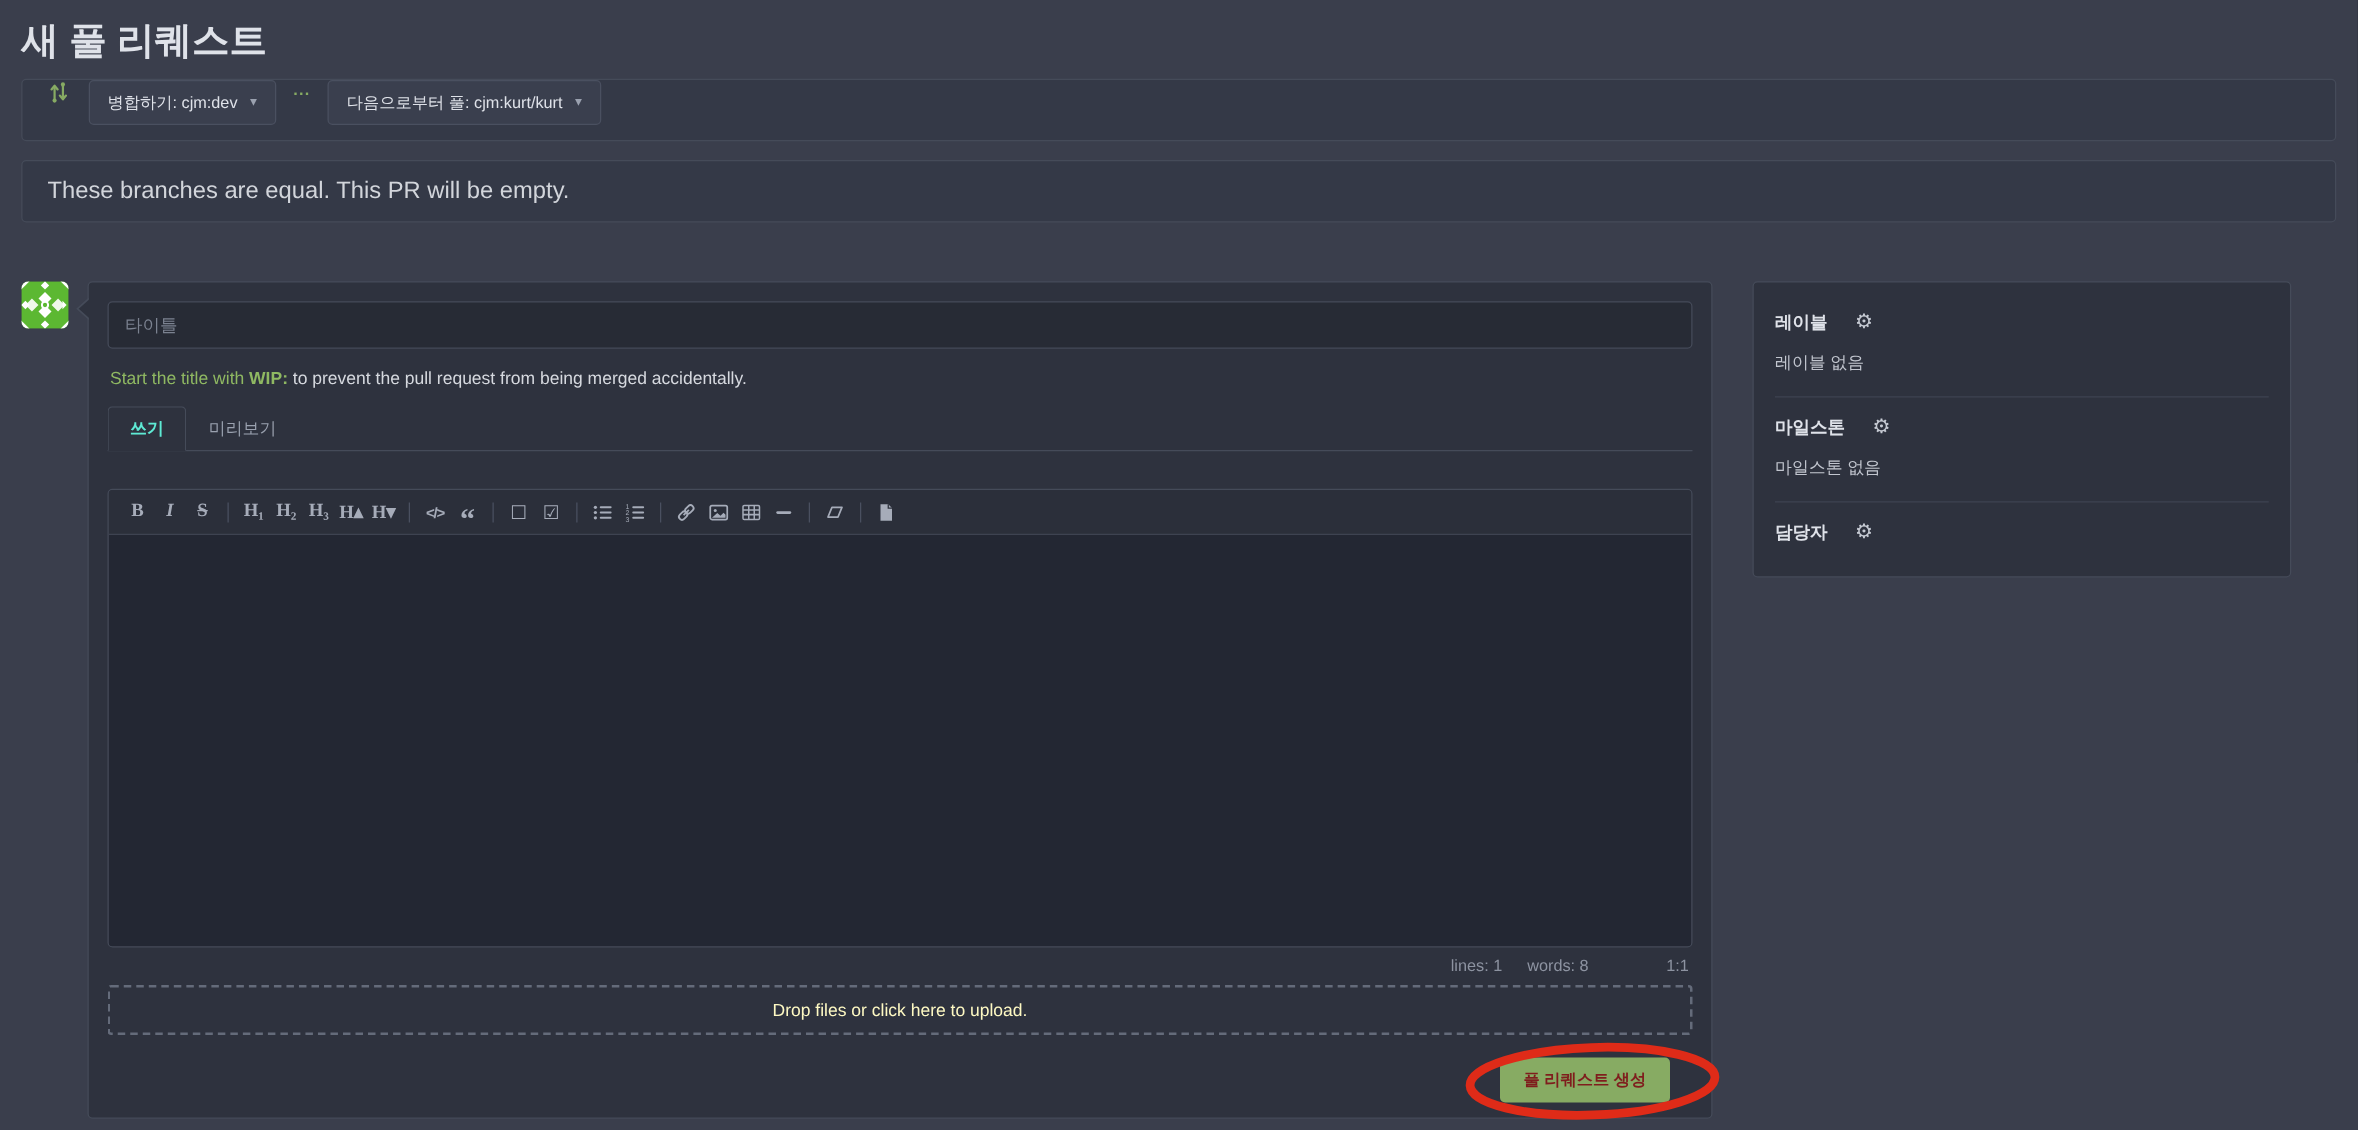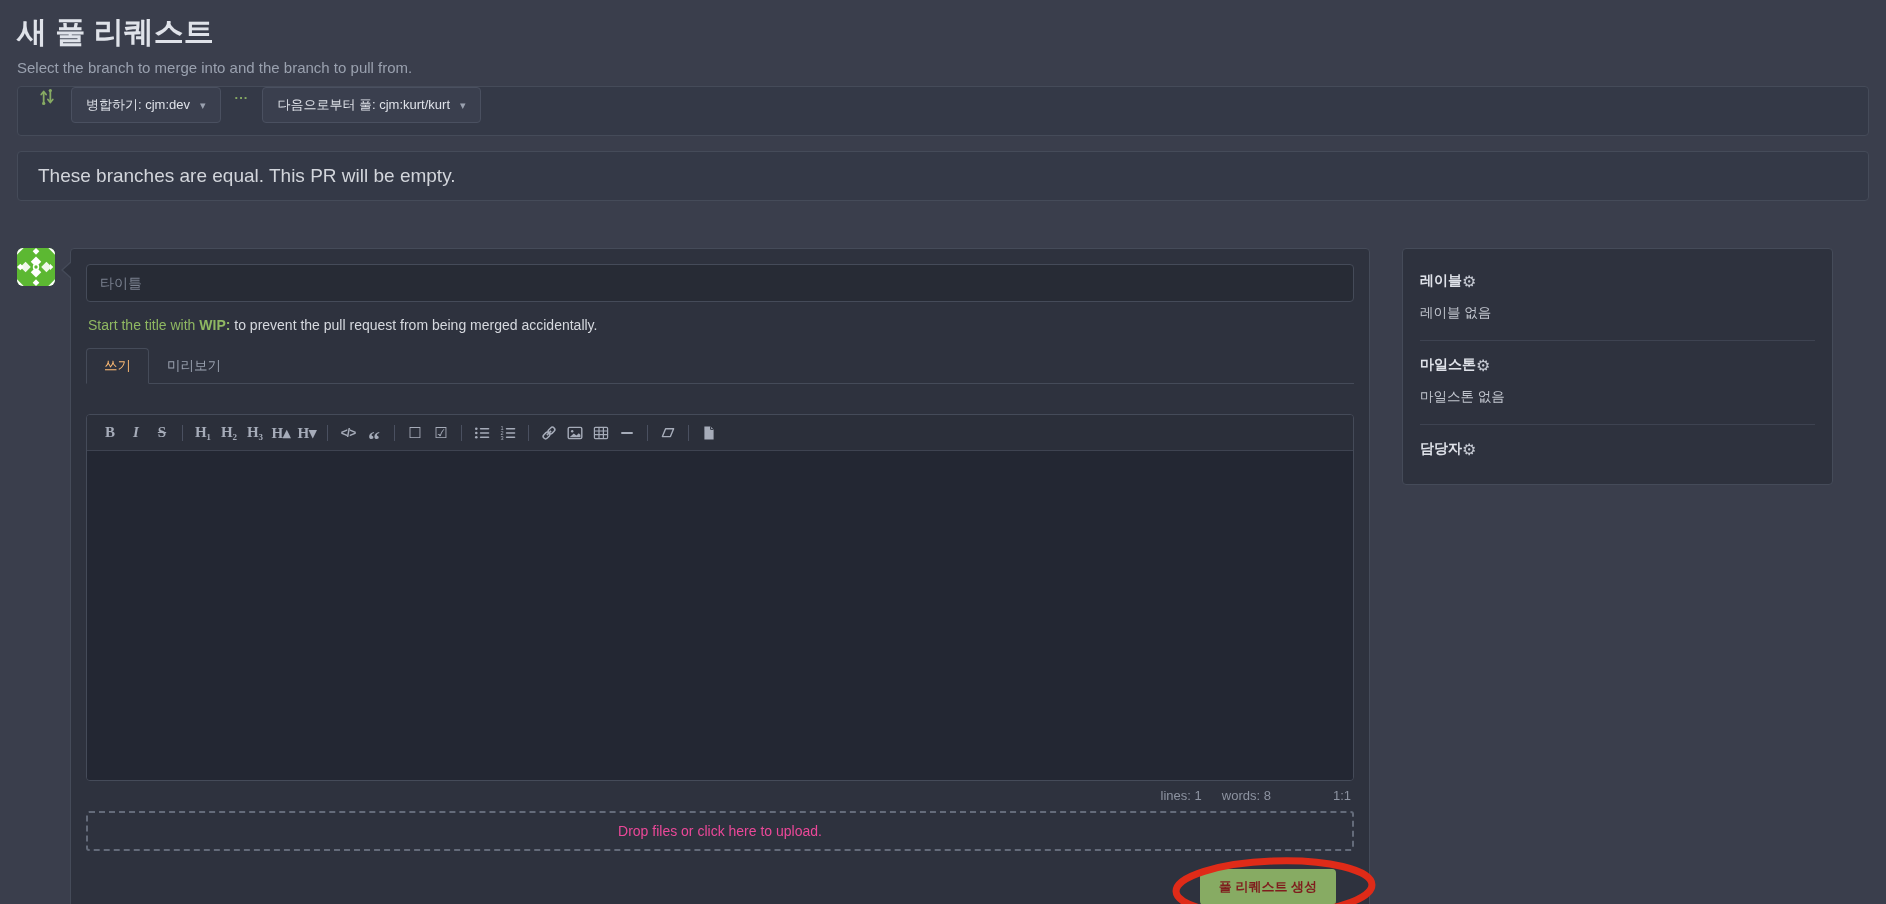--- a/index.html
+++ b/index.html
@@ -63,21 +63,21 @@
   .wip-strong{color:var(--green-text);font-weight:700}
   
   .tabs{display:flex;margin-top:15px;border-bottom:1px solid var(--border)}
   .tab{
     padding:8px 17px;font-size:13.5px;color:var(--text-muted);
     cursor:pointer;margin-bottom:-1px;border:1px solid transparent;
   }
   .tab.active{
     background:var(--panel-bg);border:1px solid var(--border);
     border-bottom-color:var(--panel-bg);border-radius:4px 4px 0 0;
-    color:#fdba74;font-weight:400;
+    color:#5eead4;font-weight:700;
   }
   
   .editor{margin-top:30px;border:1px solid var(--border);border-radius:4px;overflow:hidden}
   .md-toolbar{
     display:flex;align-items:center;padding:7px 10px;height:36px;
     background:var(--toolbar-bg);border-bottom:1px solid var(--border-soft);
   }
   .md-btn{
     min-width:26px;height:22px;display:inline-flex;align-items:center;justify-content:center;
     color:#a6acb9;font-size:14px;border-radius:3px;cursor:pointer;padding:0 3px;
@@ -96,21 +96,21 @@
     font-family:"DejaVu Sans Mono", monospace;font-size:14px;padding:10px 12px;
   }
   .editor-stats{
     display:flex;justify-content:flex-end;align-items:center;gap:20px;
     margin-top:7px;font-size:13px;color:#8d93a1;padding-right:3px;text-align:center;
   }
   .editor-stats .cursor-pos{margin-left:42px}
   .dropzone{
     margin-top:8px;height:40px;border:2px dashed #646b7a;border-radius:3px;
     display:flex;align-items:center;justify-content:center;
-    font-size:14px;color:#ec4899;cursor:pointer;
+    font-size:14px;color:#fef9c3;cursor:pointer;
   }
   .actions{
     margin-top:20px;height:31px;display:flex;justify-content:flex-end;align-items:center;
     position:relative;padding-right:18px;
   }
   .submit-btn{
     background:var(--accent-green);color:#7f1d1d;border:none;border-radius:4px;
     font-size:13px;font-weight:600;padding:9px 19px;cursor:pointer;
     font-family:"Liberation Sans", sans-serif;
   }
@@ -118,30 +118,29 @@
     position:absolute;top:-17px;right:-32px;width:224px;height:68px;
     pointer-events:none;overflow:visible;
   }
   
   .meta-sidebar{
     margin-left:32px;width:431px;background:var(--panel-bg);
     border:1px solid var(--border);border-radius:4px;padding:8px 17px;
   }
   .meta-section{padding:15px 0 18px 0;border-bottom:1px solid var(--border-soft)}
   .meta-section:last-child{border-bottom:none}
-  .meta-title{display:flex;align-items:flex-end;gap:0;font-size:14px;font-weight:700;color:var(--text-primary)}
+  .meta-title{display:flex;align-items:center;gap:22px;font-size:14px;font-weight:700;color:var(--text-primary)}
   .gear-icon{color:#c6cad3;font-size:16px;font-weight:400;cursor:pointer;line-height:1}
   .meta-empty{margin-top:14px;font-size:13.5px;color:#c2c6cf}
 </style>
 </head>
 <body>
 
 <div>
   <h1 class="page-title">새 풀 리퀘스트</h1>
-  <div class="page-subtitle">Select the branch to merge into and the branch to pull from.</div>
 </div>
 
 <div class="box branch-bar">
   <span class="compare-icon">
     <svg width="20" height="20" viewBox="0 0 18 18">
       <g stroke="currentColor" stroke-width="1.6" fill="none" stroke-linecap="round" stroke-linejoin="round">
         <path d="M6 13.5 V5"></path>
           <path d="M3.8 6.8 L6 4.1 L8.2 6.8"></path>
         <path d="M12 4.5 V13"></path>
           <path d="M9.8 11.2 L12 13.9 L14.2 11.2"></path>

